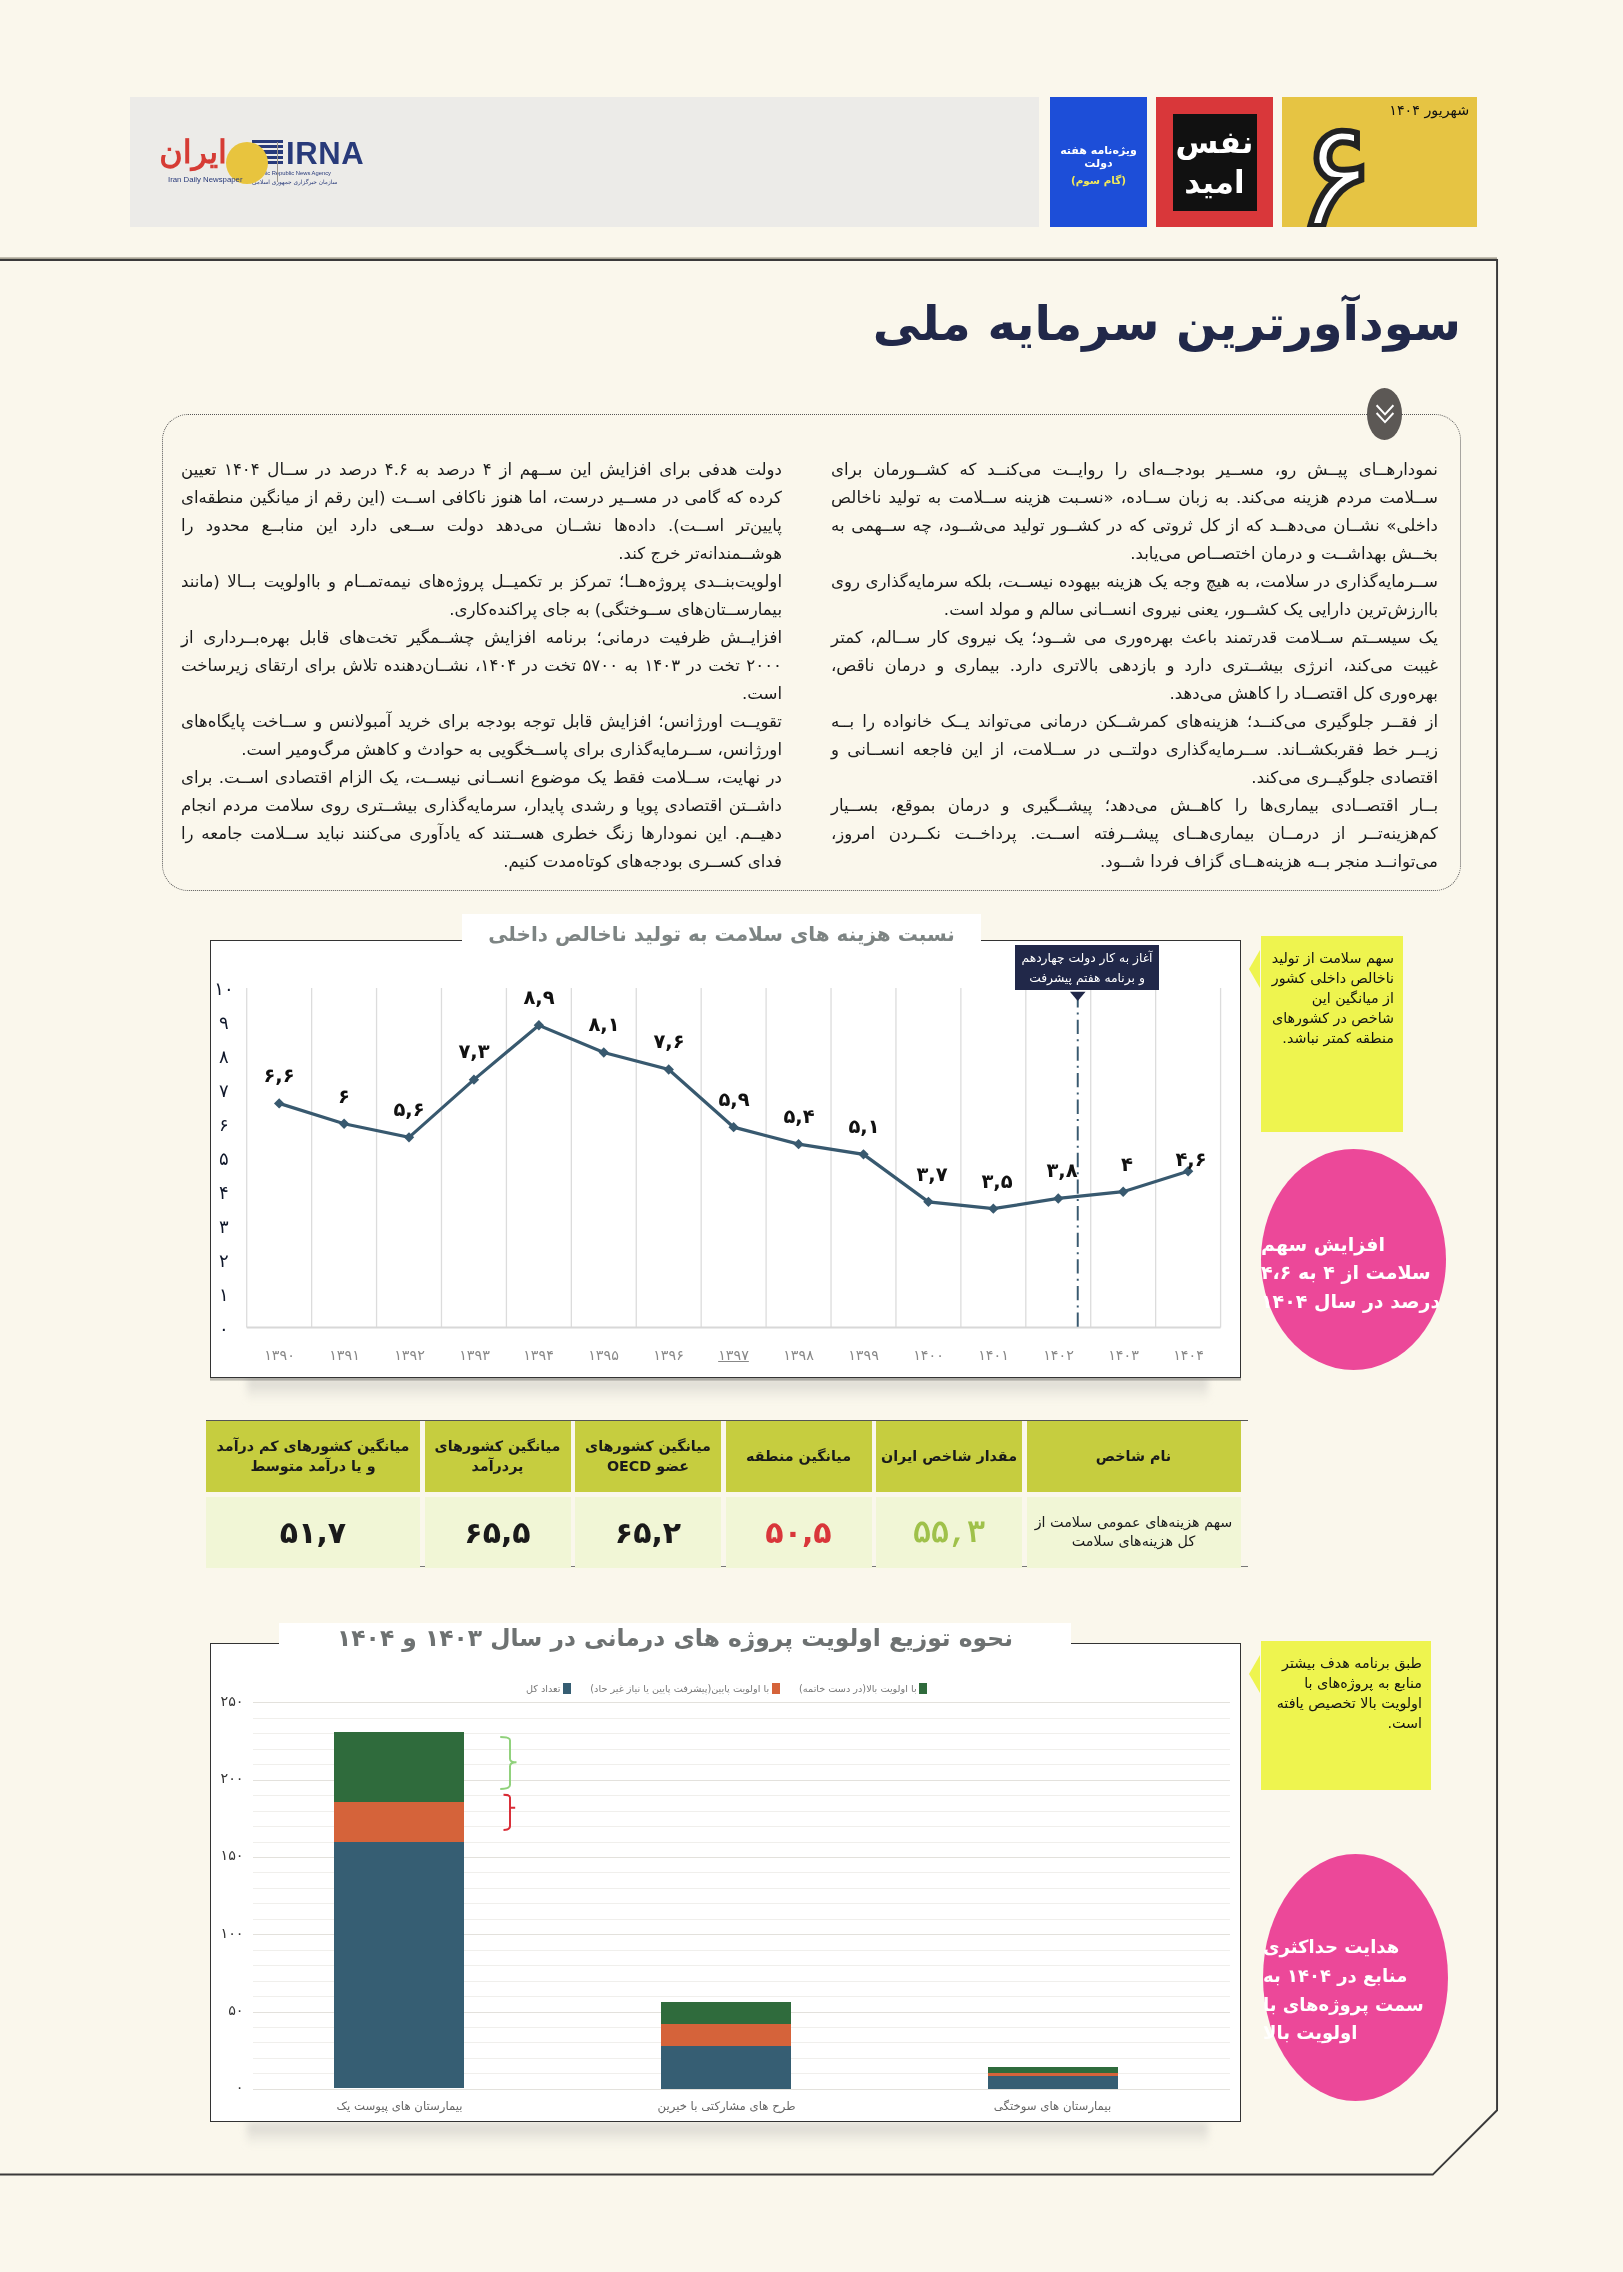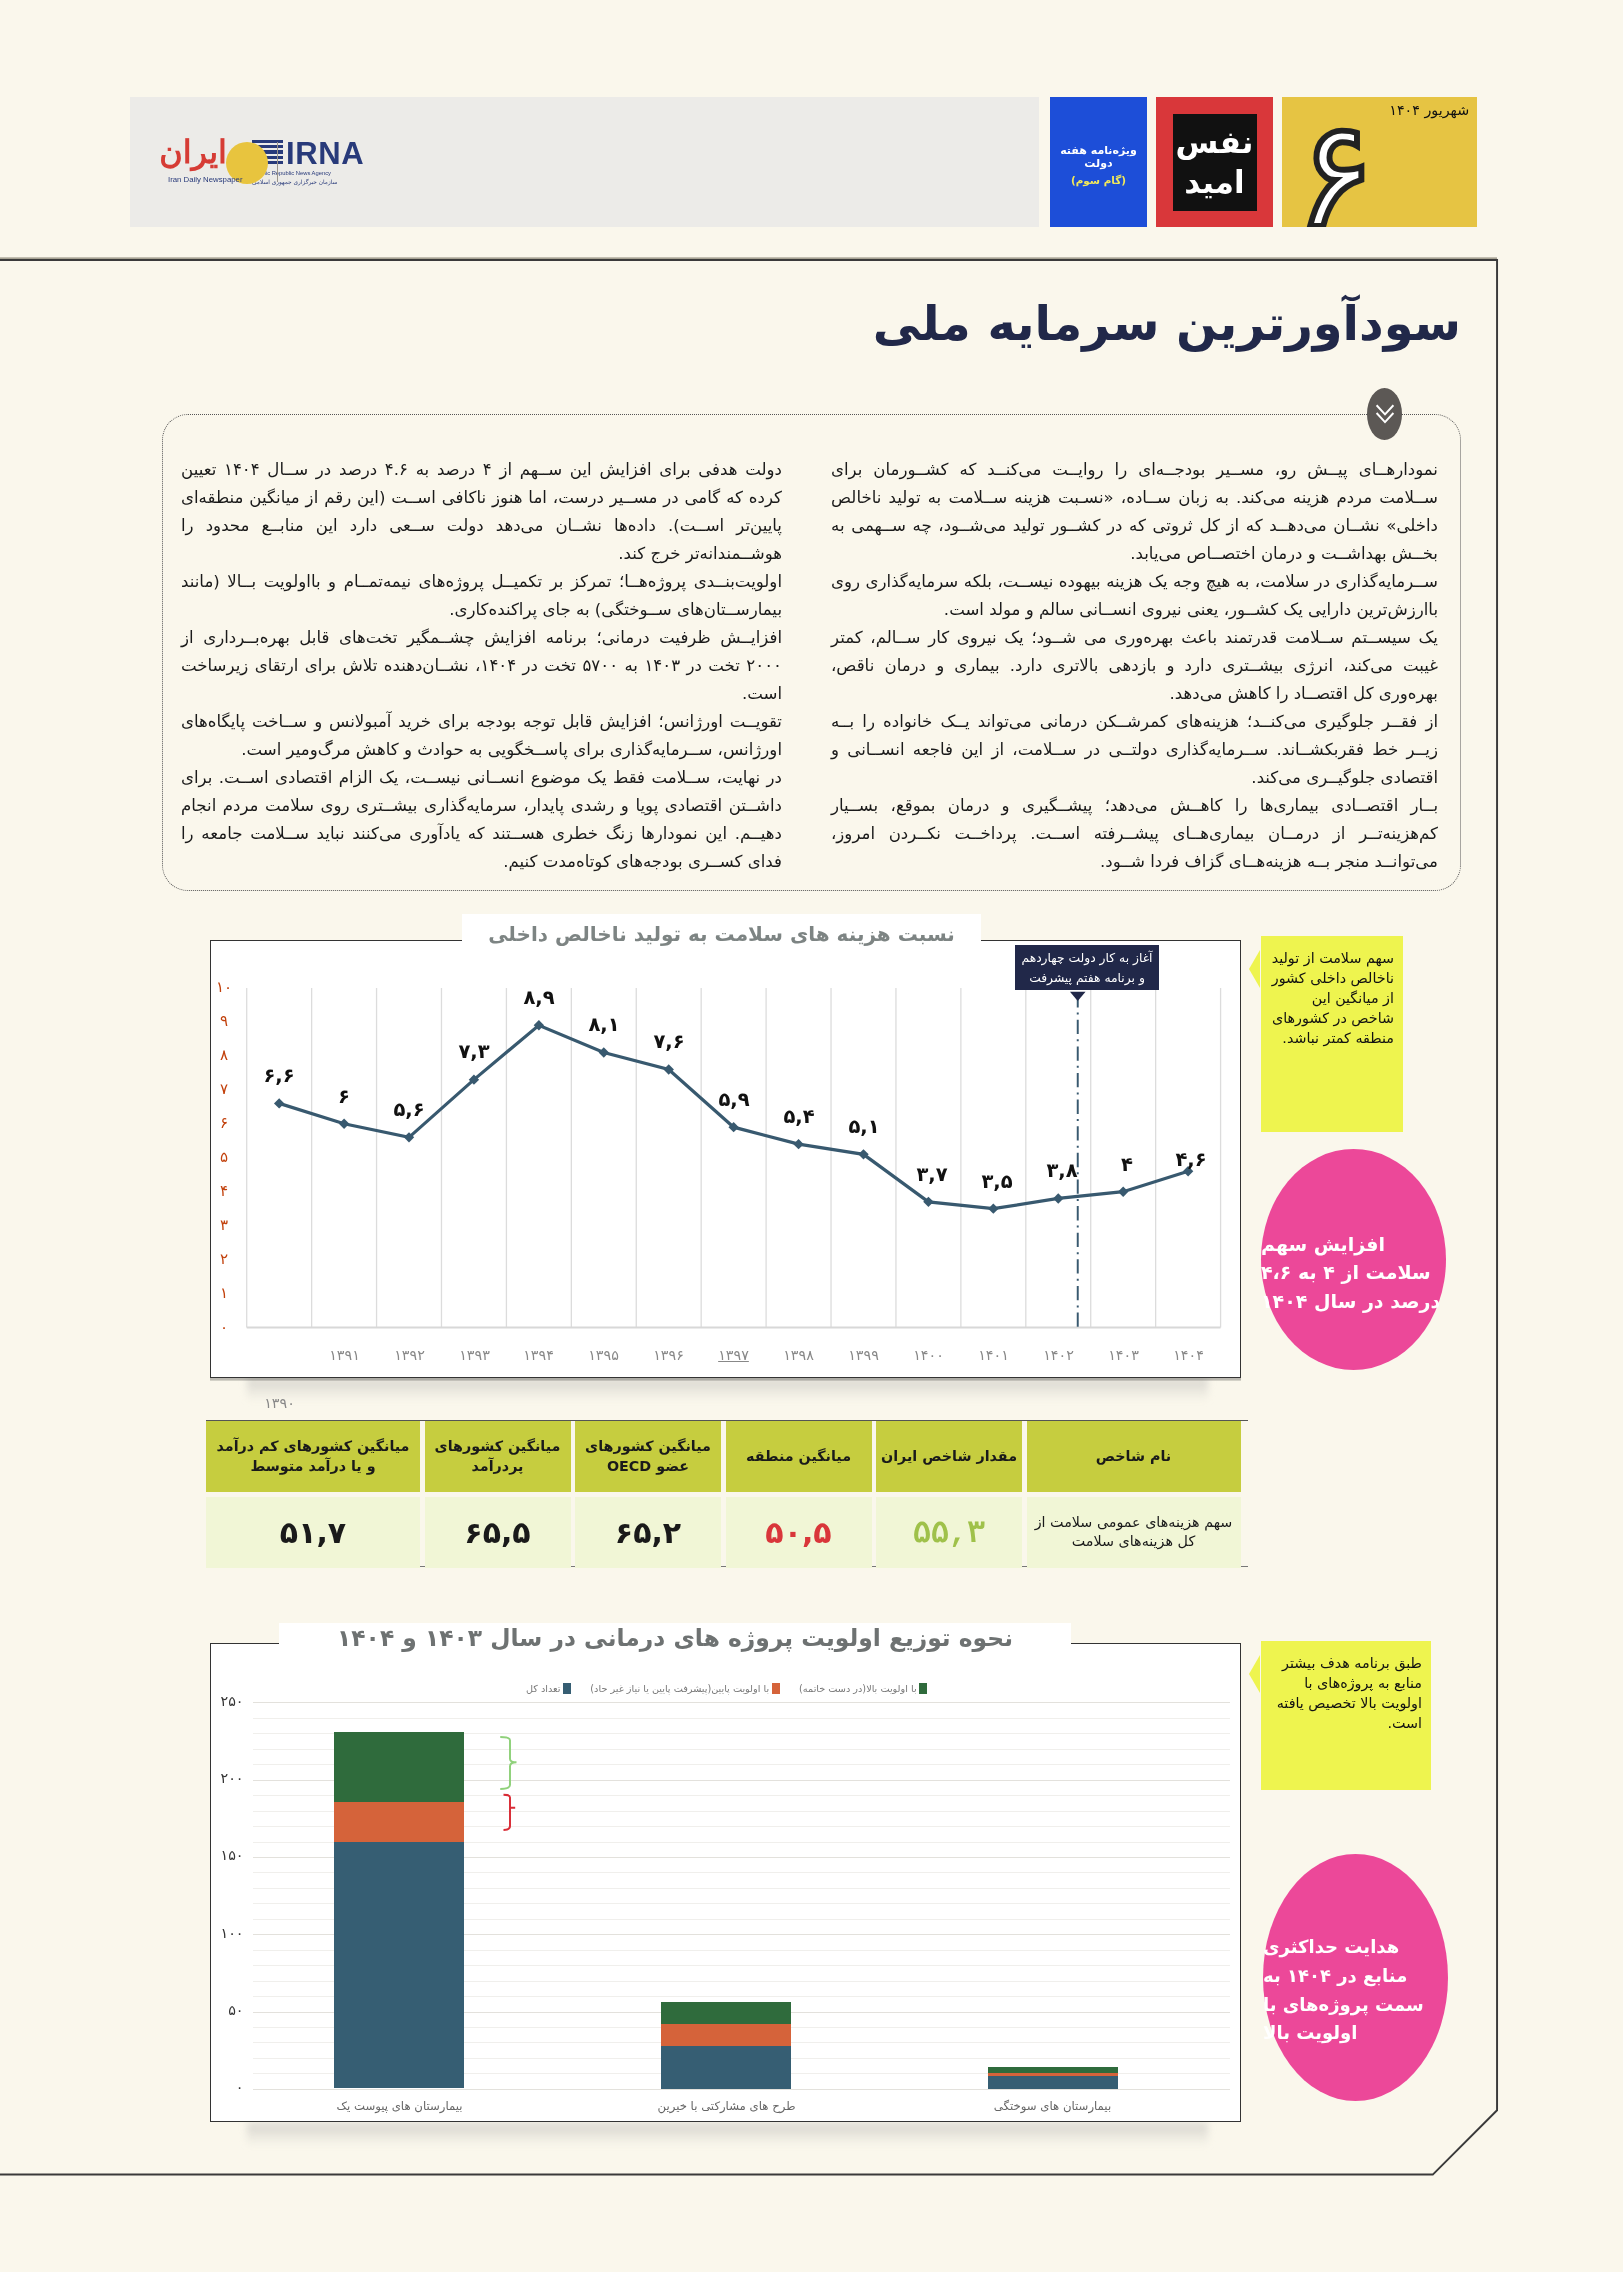--- a/index.html
+++ b/index.html
@@ -42,21 +42,21 @@
   #col-right { left: 831px; top: 456px; width: 607px; }
   #col-left { left: 181px; top: 456px; width: 601px; }
   .col p { margin: 0; }
   .col h3 { font-size: 17.5px; font-weight: 900; line-height: 26px; }
 
   
   #line-chart { left: 210px; top: 940px; width: 1031px; height: 438px; background: #fff; border: 1.3px solid #333; box-shadow: 0 2.6px 0 rgba(0,0,0,0.25); }
   #line-title-bg { left: 462px; top: 914px; width: 519px; height: 45px; background: #fff; }
   #line-title { left: 462px; top: 922px; width: 519px; font-size: 20px; font-weight: 700; color: #7d8483; text-align: center; letter-spacing: 2.6px; white-space: nowrap; }
   #line-shadow { left: 247px; top: 1378px; width: 961px; height: 23.4px; background: linear-gradient(#d7d5ce, rgba(250,247,236,0)); filter: blur(3.9px); }
-  .ytick { font-size: 15px; color: #c2410c; width: 19.5px; text-align: center; }
+  .ytick { font-size: 18px; color: #0f172a; width: 19.5px; text-align: center; }
   .xtick { font-size: 14.3px; color: #888; letter-spacing: 1.9px; text-align: center; width: 65px; }
   .dlabel { font-size: 19.5px; font-weight: 900; color: #111; text-align: center; width: 52px; }
   #event-tag { left: 1015px; top: 945px; width: 144px; height: 45px; background: #212849; color: #fff; font-size: 12.3px; line-height: 20px; text-align: center; padding-top: 2.6px; }
 
   
   .yellow-note { background: #eef44f; font-size: 14.3px; line-height: 20px; color: #111; text-align: right; padding: 11.7px 9px 0 7.8px; }
   .yellow-note::before { content: ""; position: absolute; left: -11.7px; top: 14.3px; border-top: 19.5px solid transparent; border-bottom: 19.5px solid transparent; border-right: 11.7px solid #eef44f; }
   #note1 { left: 1261px; top: 936px; width: 142px; height: 196px; }
   #note2 { left: 1261px; top: 1641px; width: 170px; height: 149px; }
   .red-bubble { background: #ec4899; border-radius: 50%; color: #fff; font-weight: 900; text-align: left; display: flex; align-items: center; justify-content: center; }
@@ -188,21 +188,21 @@
       <div class="abs ytick" style="left: 3.2px; top: 275px;">۳</div>
       <div class="abs ytick" style="left: 3.2px; top: 241px;">۴</div>
       <div class="abs ytick" style="left: 3.2px; top: 207px;">۵</div>
       <div class="abs ytick" style="left: 3.2px; top: 173px;">۶</div>
       <div class="abs ytick" style="left: 3.2px; top: 139px;">۷</div>
       <div class="abs ytick" style="left: 3.2px; top: 105px;">۸</div>
       <div class="abs ytick" style="left: 3.2px; top: 71px;">۹</div>
       <div class="abs ytick" style="left: 3.2px; top: 37px;">۱۰</div>
     </div>
   <div id="line-xticks">
-      <div class="abs xtick" style="left: 36px; top: 406px; margin-top: 48px;">۱۳۹۰</div>
+      <div class="abs xtick" style="left: 36px; top: 406px;">۱۳۹۰</div>
       <div class="abs xtick" style="left: 101px; top: 406px;">۱۳۹۱</div>
       <div class="abs xtick" style="left: 166px; top: 406px;">۱۳۹۲</div>
       <div class="abs xtick" style="left: 231px; top: 406px;">۱۳۹۳</div>
       <div class="abs xtick" style="left: 295px; top: 406px;">۱۳۹۴</div>
       <div class="abs xtick" style="left: 360px; top: 406px;">۱۳۹۵</div>
       <div class="abs xtick" style="left: 425px; top: 406px;">۱۳۹۶</div>
       <div class="abs xtick" style="left: 490px; top: 406px; text-decoration: underline;">۱۳۹۷</div>
       <div class="abs xtick" style="left: 555px; top: 406px;">۱۳۹۸</div>
       <div class="abs xtick" style="left: 620px; top: 406px;">۱۳۹۹</div>
       <div class="abs xtick" style="left: 685px; top: 406px;">۱۴۰۰</div>

